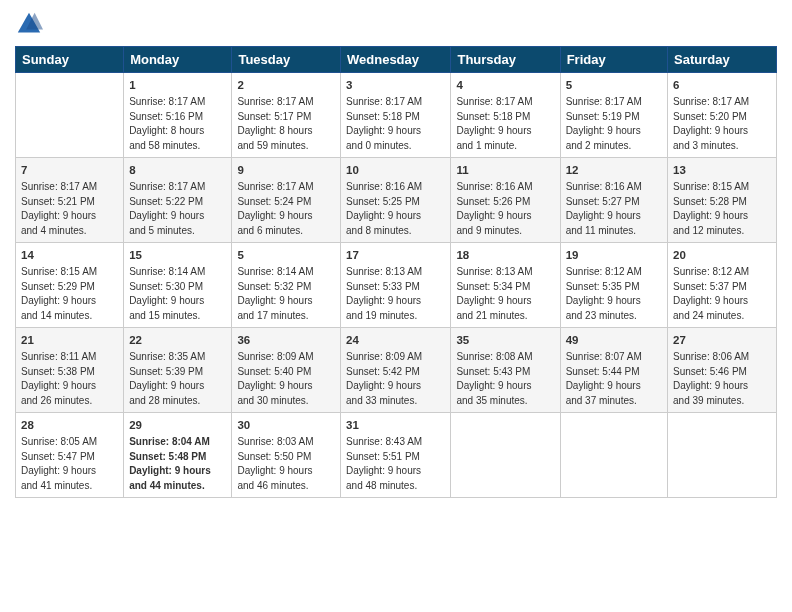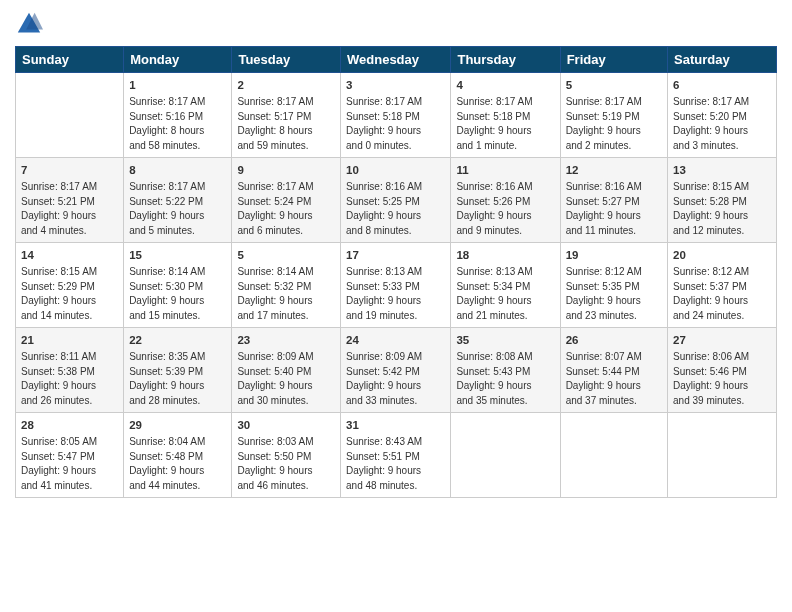--- a/index.html
+++ b/index.html
@@ -286,42 +286,42 @@
 and 26 minutes.</div>
           </td>
           <td>
             <span class="day-num">22</span>
             <div class="day-info" style="white-space: pre-line;">Sunrise: 8:35 AM
 Sunset: 5:39 PM
 Daylight: 9 hours
 and 28 minutes.</div>
           </td>
           <td>
-            <span class="day-num">23</span>
+            <span class="day-num">36</span>
             <div class="day-info" style="white-space: pre-line;">Sunrise: 8:09 AM
 Sunset: 5:40 PM
 Daylight: 9 hours
 and 30 minutes.</div>
           </td>
           <td>
             <span class="day-num">24</span>
             <div class="day-info" style="white-space: pre-line;">Sunrise: 8:09 AM
 Sunset: 5:42 PM
 Daylight: 9 hours
 and 33 minutes.</div>
           </td>
           <td>
             <span class="day-num">35</span>
             <div class="day-info" style="white-space: pre-line;">Sunrise: 8:08 AM
 Sunset: 5:43 PM
 Daylight: 9 hours
 and 35 minutes.</div>
           </td>
           <td>
-            <span class="day-num">26</span>
+            <span class="day-num">49</span>
             <div class="day-info" style="white-space: pre-line;">Sunrise: 8:07 AM
 Sunset: 5:44 PM
 Daylight: 9 hours
 and 37 minutes.</div>
           </td>
           <td>
             <span class="day-num">27</span>
             <div class="day-info" style="white-space: pre-line;">Sunrise: 8:06 AM
 Sunset: 5:46 PM
 Daylight: 9 hours
@@ -331,21 +331,21 @@
         <tr>
           <td>
             <span class="day-num">28</span>
             <div class="day-info" style="white-space: pre-line;">Sunrise: 8:05 AM
 Sunset: 5:47 PM
 Daylight: 9 hours
 and 41 minutes.</div>
           </td>
           <td>
             <span class="day-num">29</span>
-            <div class="day-info" style="white-space: pre-line;">Sunrise: 8:04 AM
+            <div class="day-info" style="white-space: pre-line; font-weight: bold;">Sunrise: 8:04 AM
 Sunset: 5:48 PM
 Daylight: 9 hours
 and 44 minutes.</div>
           </td>
           <td>
             <span class="day-num">30</span>
             <div class="day-info" style="white-space: pre-line;">Sunrise: 8:03 AM
 Sunset: 5:50 PM
 Daylight: 9 hours
 and 46 minutes.</div>

